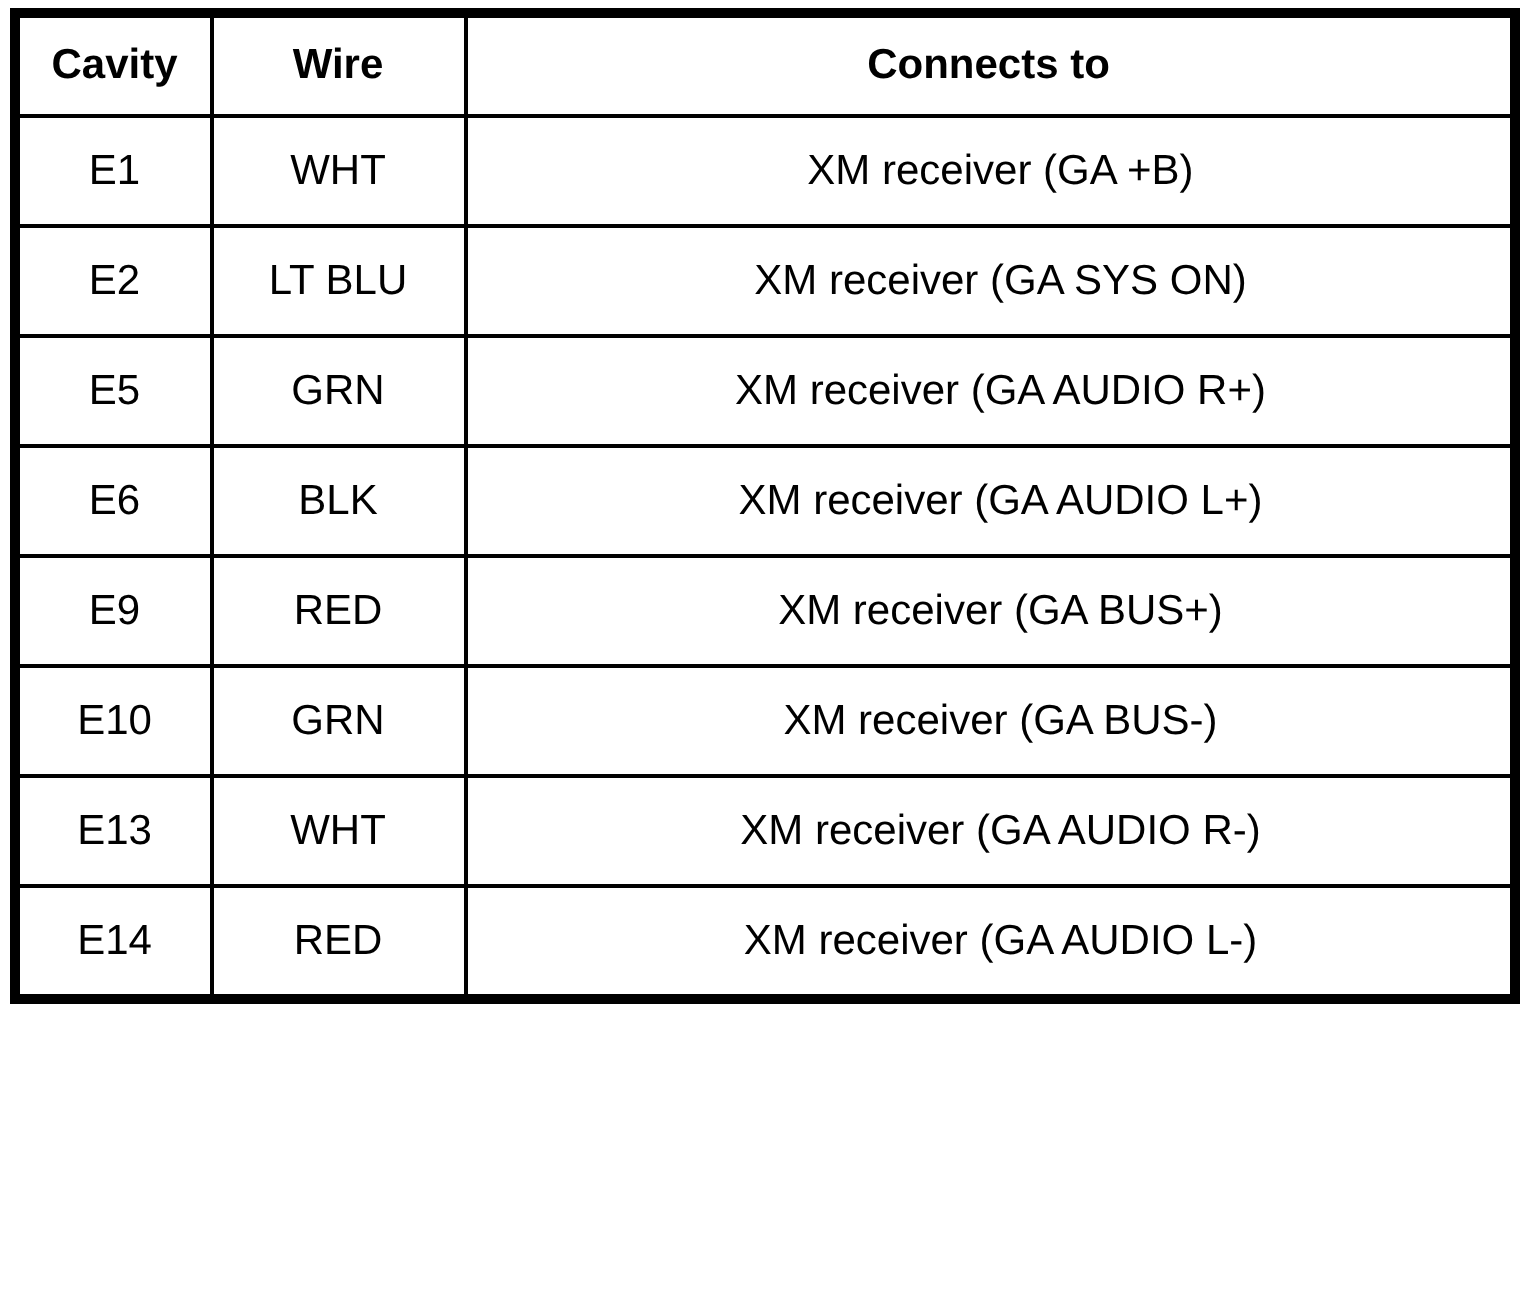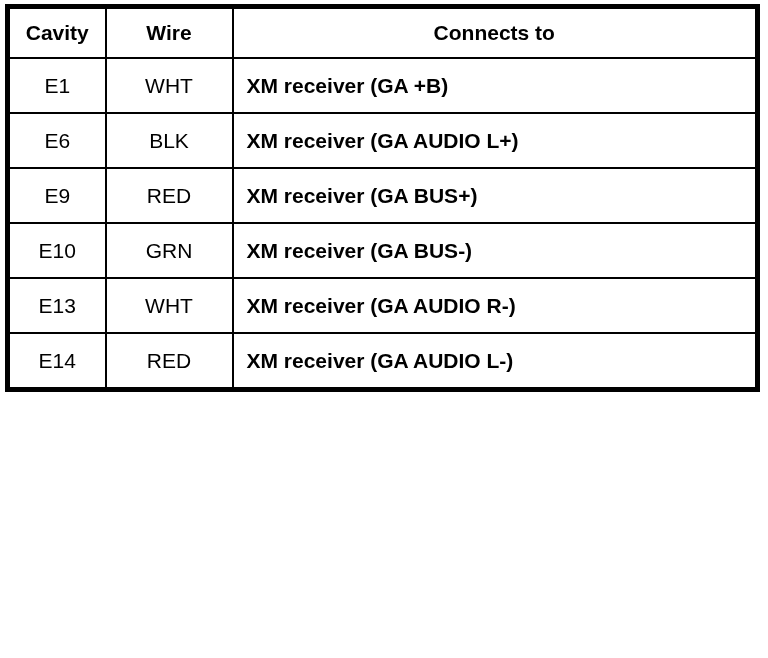--- a/index.html
+++ b/index.html
@@ -47,23 +47,22 @@
     height: 51px;
   }
   col.col-cavity { width: 98px; }
   col.col-wire   { width: 127px; }
   col.col-connects { width: auto; }
   td.c-cavity, td.c-wire {
     text-align: center;
     margin-top: 28px;
   }
   td.c-connects {
-    text-align: left;
+    text-align: center;
     padding-left: 13px;
-    font-weight: bold;
   }
   td.c-wire sup {
     font-size: 13px;
     line-height: 0;
     vertical-align: super;
   }
 </style>
 </head>
 <body>
 
@@ -81,20 +80,30 @@
         <th>Connects to</th>
       </tr>
     </thead>
     <tbody>
       <tr>
         <td class="c-cavity">E1</td>
         <td class="c-wire"><span>WHT</span><sup></sup></td>
         <td class="c-connects">XM receiver (GA +B)</td>
       </tr>
       <tr>
+        <td class="c-cavity">E2</td>
+        <td class="c-wire"><span>LT BLU</span><sup></sup></td>
+        <td class="c-connects">XM receiver (GA SYS ON)</td>
+      </tr>
+      <tr>
+        <td class="c-cavity">E5</td>
+        <td class="c-wire"><span>GRN</span><sup></sup></td>
+        <td class="c-connects">XM receiver (GA AUDIO R+)</td>
+      </tr>
+      <tr>
         <td class="c-cavity">E6</td>
         <td class="c-wire"><span>BLK</span><sup></sup></td>
         <td class="c-connects">XM receiver (GA AUDIO L+)</td>
       </tr>
       <tr>
         <td class="c-cavity">E9</td>
         <td class="c-wire"><span>RED</span><sup></sup></td>
         <td class="c-connects">XM receiver (GA BUS+)</td>
       </tr>
       <tr>

